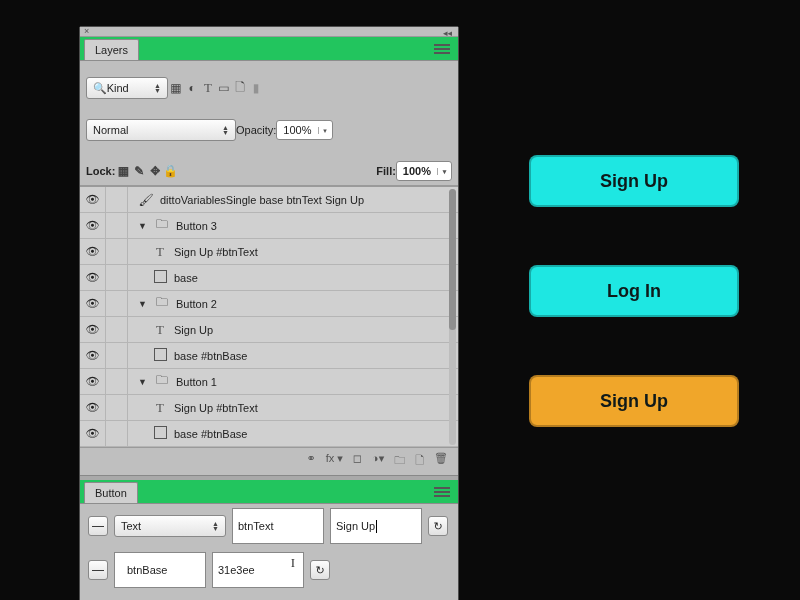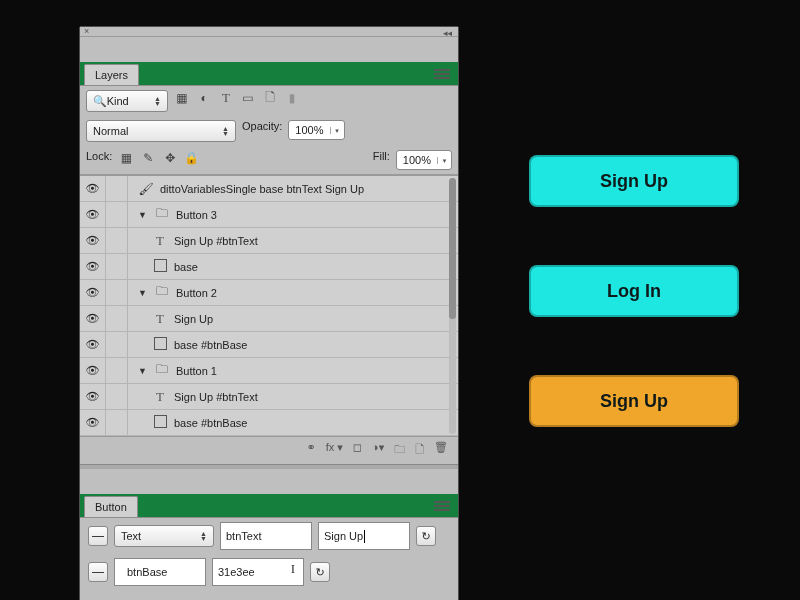--- a/index.html
+++ b/index.html
@@ -32,24 +32,23 @@
     position: absolute; left: 4px; top: -1px;
     font-size: 9px; color: #555;
   }
   .panel-drag .flyout {
     position: absolute; right: 6px; top: 1px;
     font-size: 9px; color: #555;
   }
 
   .tabbar {
     display: flex; align-items: center; height: 24px;
-    background: #15803d;
+    background: #22c55e;
     border-bottom: 1px solid #8d8d8d;
     padding-left: 4px;
-    margin-top: 25px;
   }
   .tab {
     padding: 4px 10px;
     background: #d0d0d0;
     border: 1px solid #8b8b8b;
     border-bottom: 0;
     border-radius: 2px 2px 0 0;
     font-size: 11px;
     font-weight: 500;
     position: relative;
@@ -58,25 +57,25 @@
   .flyout-right {
     margin-left: auto; margin-right: 8px;
     width: 16px; height: 12px;
     display:flex; flex-direction:column; justify-content:space-between;
     cursor: pointer;
     padding: 1px 0;
   }
   .flyout-right span { height:2px; background:#555; }
 
   .row {
-    display: flex; 
+    display: flex; align-items: center;
     padding: 4px 6px;
-    gap: 6px;
-  }
-  .row.border-b { border-bottom: 1px solid #9a9a9a; }
+    margin-top: 12px;
+  }
+  .row.border-b { border-bottom: 1px solid #9a9a9a; font-weight: bold; }
 
   .select {
     display:flex; align-items:center; justify-content:space-between;
     background: linear-gradient(#fdfdfd,#e4e4e4);
     border: 1px solid #888; border-radius: 3px;
     height: 22px; padding: 0 6px;
     font-size: 11px;
   }
   .select .updown {
     display:flex; flex-direction:column; line-height:5px; font-size:7px; color:#444;
@@ -160,21 +159,21 @@
     padding:4px 8px;
   }
   .small-btn {
     width:20px;height:20px;
     display:flex;align-items:center;justify-content:center;
     background:linear-gradient(#fdfdfd,#e1e1e1);
     border:1px solid #888;border-radius:3px;
     font-size:12px;
   }
   .text-input {
-    height:28px; border:1px solid #888; background:#fff;
+    height:36px; border:1px solid #888; background:#fff;
     padding:0 5px; font-size:11px;
     display:flex; align-items:center;
     position:relative;
   }
   .caret {
     display:inline-block; width:1px; height:13px; background:#000;
     margin-left:1px;
   }
   .Ibeam {
     position:absolute; right:8px; top:2px;
@@ -378,21 +377,21 @@
     <div class="flyout-right">
         <span></span>
         <span></span>
         <span></span>
       </div>
   </div>
 
   <div id="ditto-rows">
       <div class="ditto-row">
         <div class="small-btn">—</div>
-        <div class="select" style="width: 100px;">
+        <div class="select" style="width: 112px;">
           <span>Text</span>
           <span class="updown">
             <span>▲</span>
             <span>▼</span>
           </span>
         </div>
         <div class="text-input" style="width: 92px;">btnText</div>
         <div class="text-input" style="width: 92px;">Sign Up<span class="caret"></span></div>
         <div class="reload">↻</div>
       </div>

